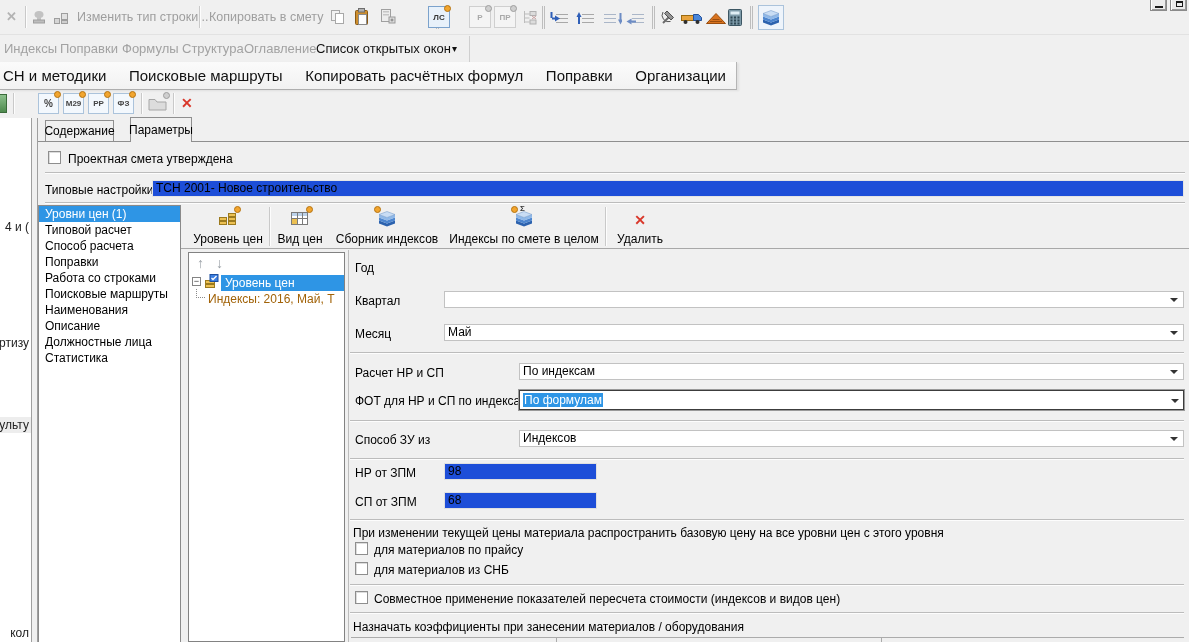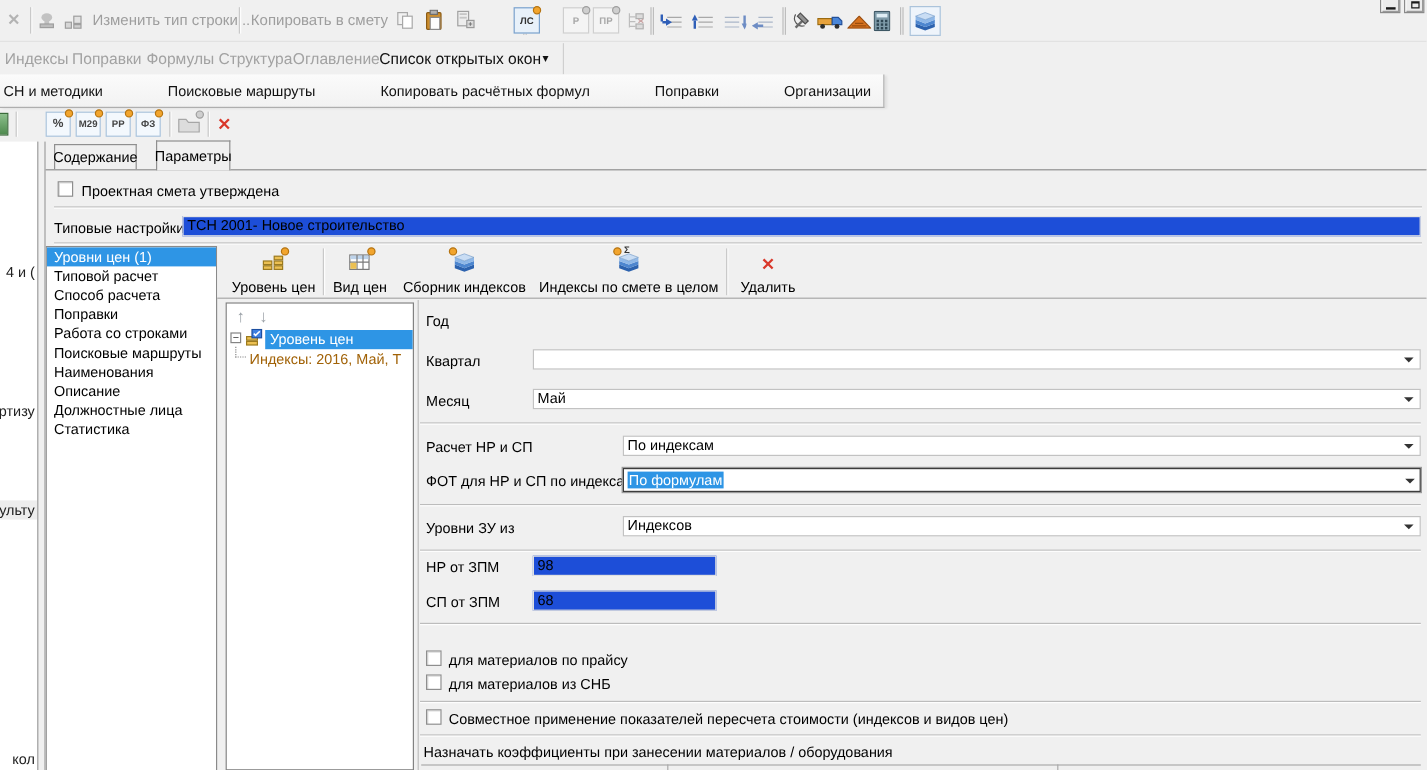--- a/index.html
+++ b/index.html
@@ -23,21 +23,21 @@
     box-shadow:inset 1px 1px 0 #fff,inset -1px -1px 0 #9a9a9a}
   
   .menu-row{position:absolute;left:0;top:36px;width:1189px;height:26px}
   .menu-box{position:absolute;left:0;top:0;width:470px;height:26px;border-right:1px solid #cfcfcf}
   .menu-item{position:absolute;top:5px;font-size:13px;color:#a2a2a2;white-space:nowrap;cursor:default}
   .menu-item.active{color:#111}
   
   .doc-tabs{position:absolute;left:0;top:62px;width:737px;height:28px;background:linear-gradient(#fbfbfb,#f2f2f2);
     border-bottom:1px solid #aeaeae;border-right:1px solid #b5b5b5;box-shadow:2px 1px 2px rgba(0,0,0,0.07);
     display:flex;align-items:center;justify-content:space-between;padding:0 8px 0 1px;white-space:nowrap}
-  .doc-tab{font-size:12px;color:#111;padding:4px 2px;cursor:default;white-space:nowrap}
+  .doc-tab{font-size:15px;color:#111;padding:4px 2px;cursor:default;white-space:nowrap}
   
   .icon-toolbar{position:absolute;left:0;top:90px;width:1189px;height:27px}
   .ico-btn{position:absolute;top:3px;width:21px;height:21px;border:1px solid #abc3db;background:#f3f8fd;color:#444;
     font-size:8px;font-weight:bold;display:flex;align-items:center;justify-content:center}
   
   .left-strip{position:absolute;left:0;top:118px;width:31px;height:524px;background:#fff;overflow:hidden}
   .frag{position:absolute;right:2px;white-space:nowrap;font-size:12px;color:#222}
   .frag-row{position:absolute;left:0;width:31px;height:16px;background:#ededed}
   .v-split{position:absolute;left:31px;top:118px;width:7px;height:524px;background:#f0f0f0;
     border-left:1px solid #9f9f9f;border-right:1px solid #9f9f9f}
@@ -436,35 +436,36 @@
       <span>По индексам</span><span class="arr"></span>
     </span>
 
     <span class="lbl" style="left:6px;top:144px">ФОТ для НР и СП по индексам</span>
     <span class="combo focused" style="left:170px;top:140px;right:5px">
       <span class="sel">По формулам</span><span class="arr"></span>
     </span>
 
     <span class="hsep" style="left:1px;right:5px;top:170px"></span>
 
-    <span class="lbl" style="left:6px;top:183px">Уровни ЗУ из</span>
+    <span class="lbl" style="left:6px;top:183px">Способ ЗУ из</span>
     <span class="combo" style="left:170px;top:180px;right:5px">
       <span>Индексов</span><span class="arr"></span>
     </span>
 
     <span class="hsep" style="left:1px;right:5px;top:208px"></span>
 
     <span class="lbl" style="left:6px;top:216px">НР от ЗПМ</span>
     <span class="field" style="left:95px;top:213px;width:153px;border-color:#e0e0e0">98</span>
 
     <span class="lbl" style="left:6px;top:245px">СП от ЗПМ</span>
     <span class="field" style="left:95px;top:242px;width:153px;border-color:#e0e0e0">68</span>
 
     <span class="hsep" style="left:1px;right:5px;top:269px"></span>
 
+    <span class="note" style="left:4px;top:276px">При изменении текущей цены материала распространить базовую цену на все уровни цен с этого уровня</span>
 
     <span class="cb" style="left:6px;top:292px"></span>
     <span class="lbl" style="left:25px;top:293px">для материалов по прайсу</span>
 
     <span class="cb" style="left:6px;top:312px"></span>
     <span class="lbl" style="left:25px;top:313px">для материалов из СНБ</span>
 
     <span class="hsep" style="left:1px;right:5px;top:334px"></span>
 
     <span class="cb" style="left:6px;top:341px"></span>

